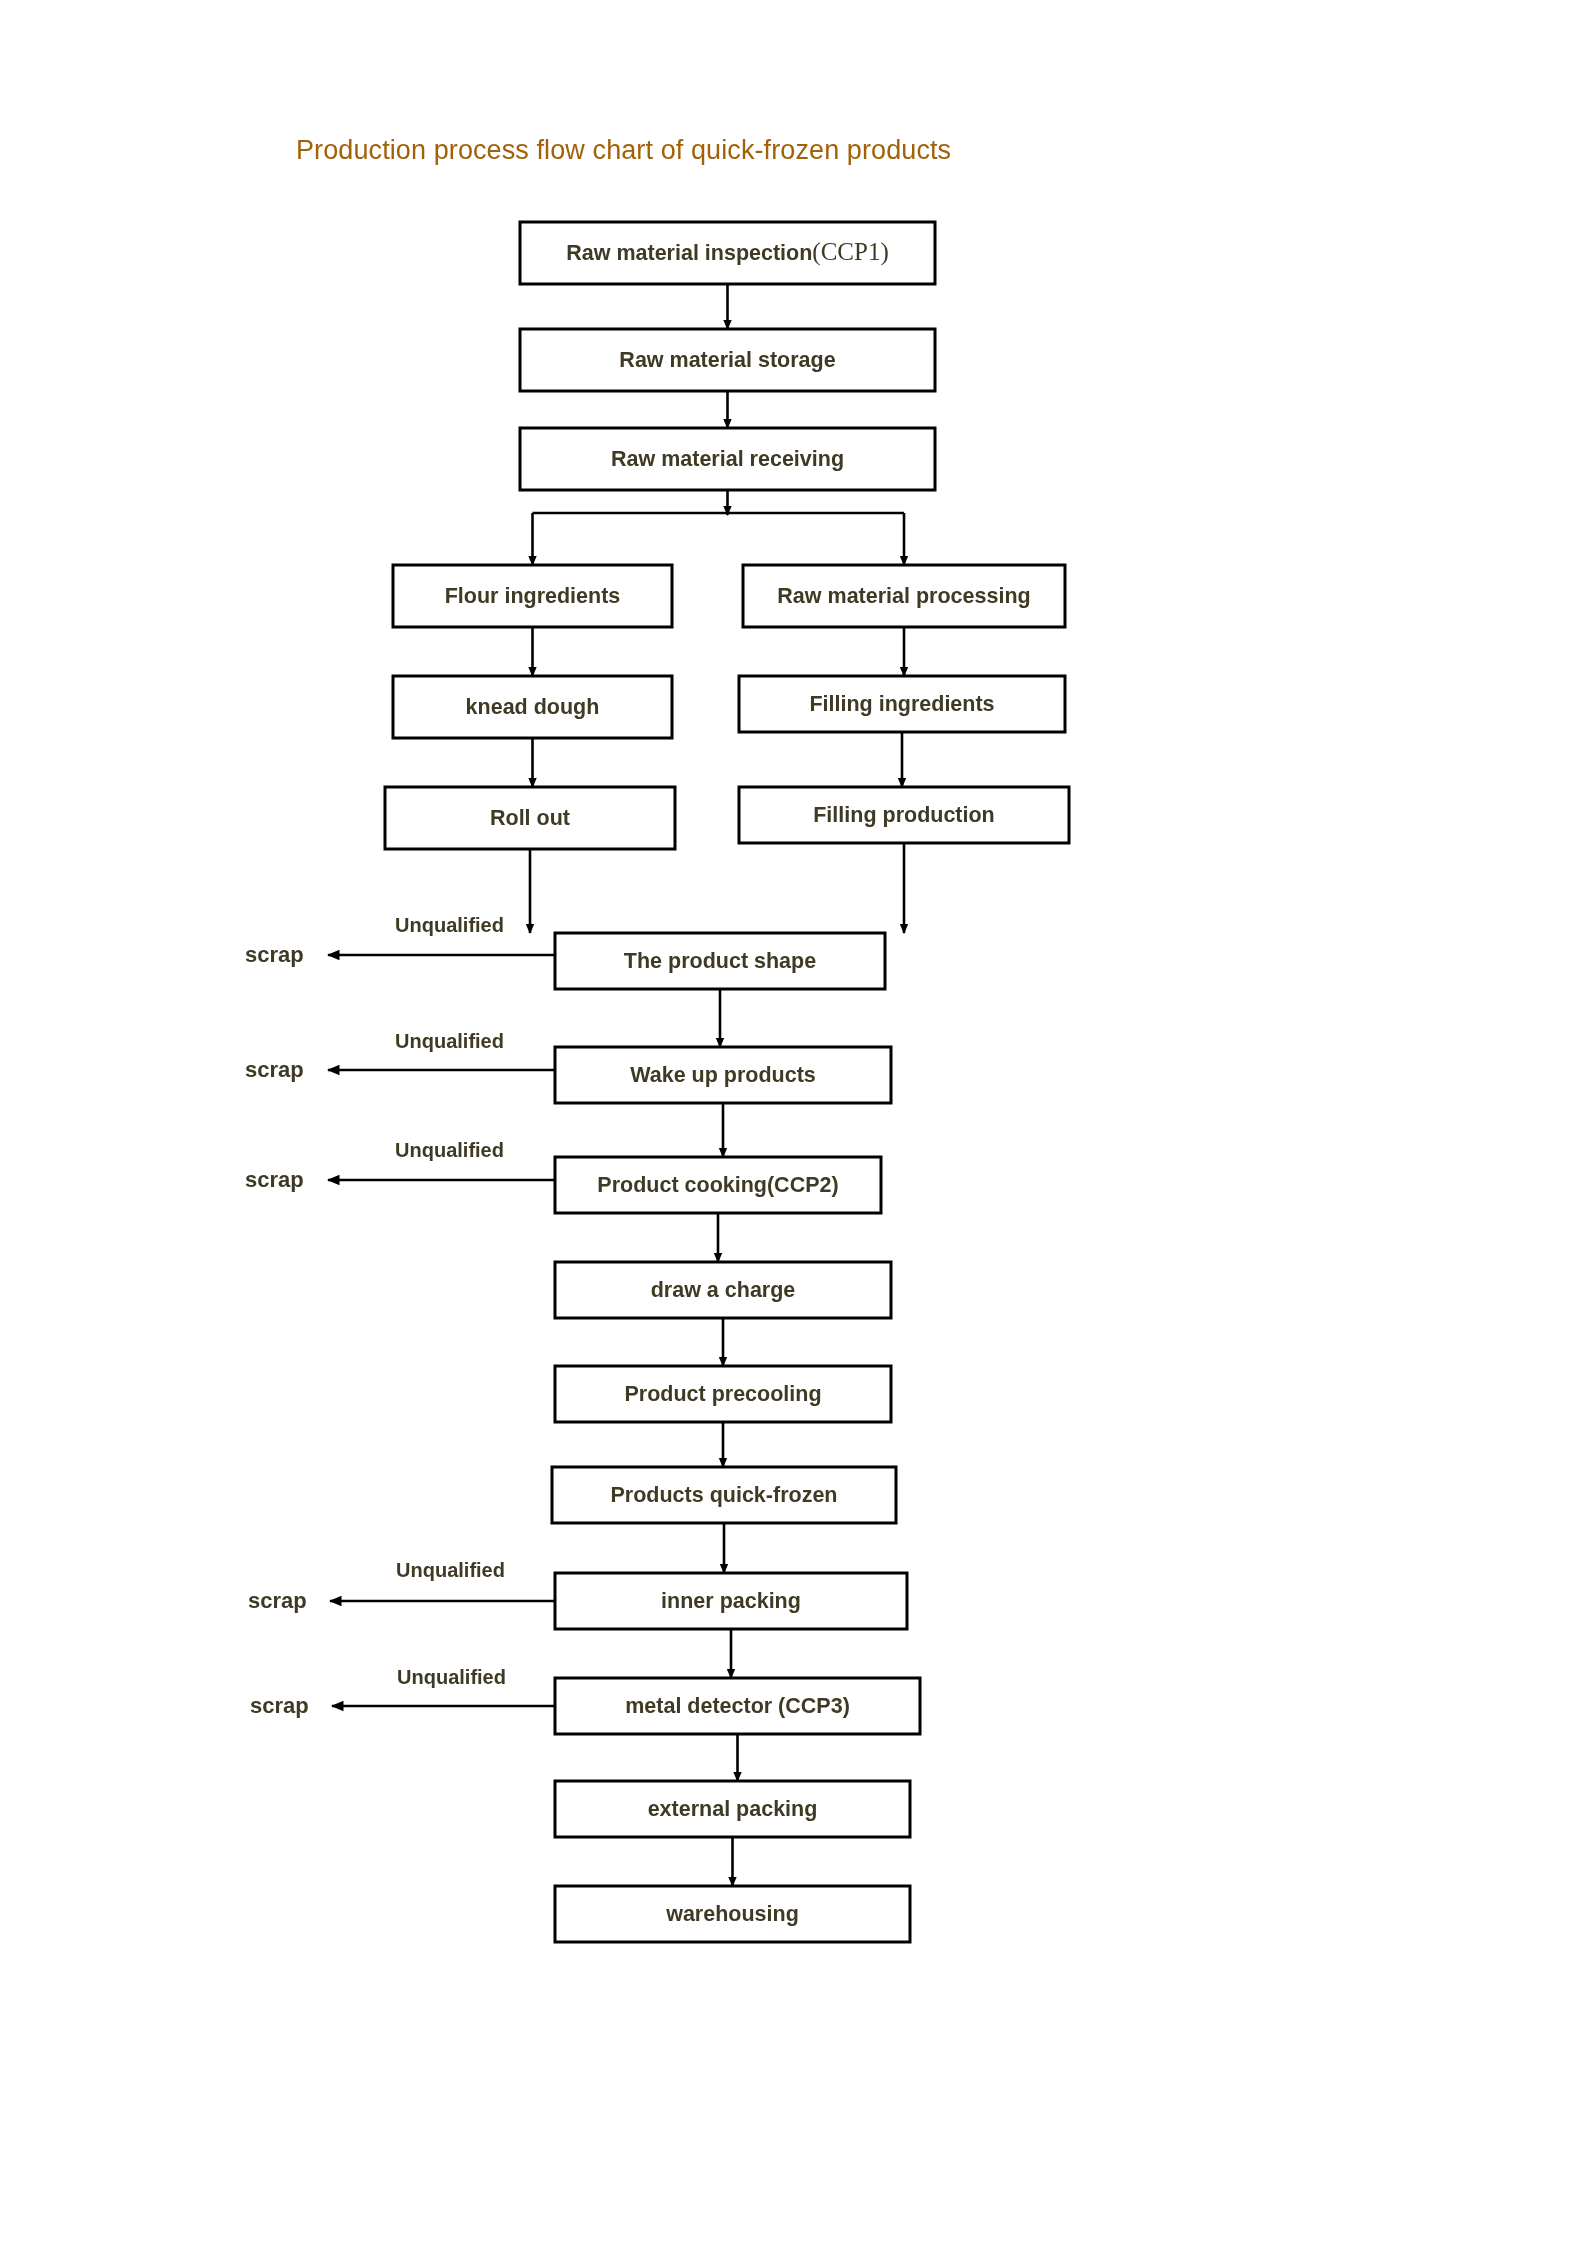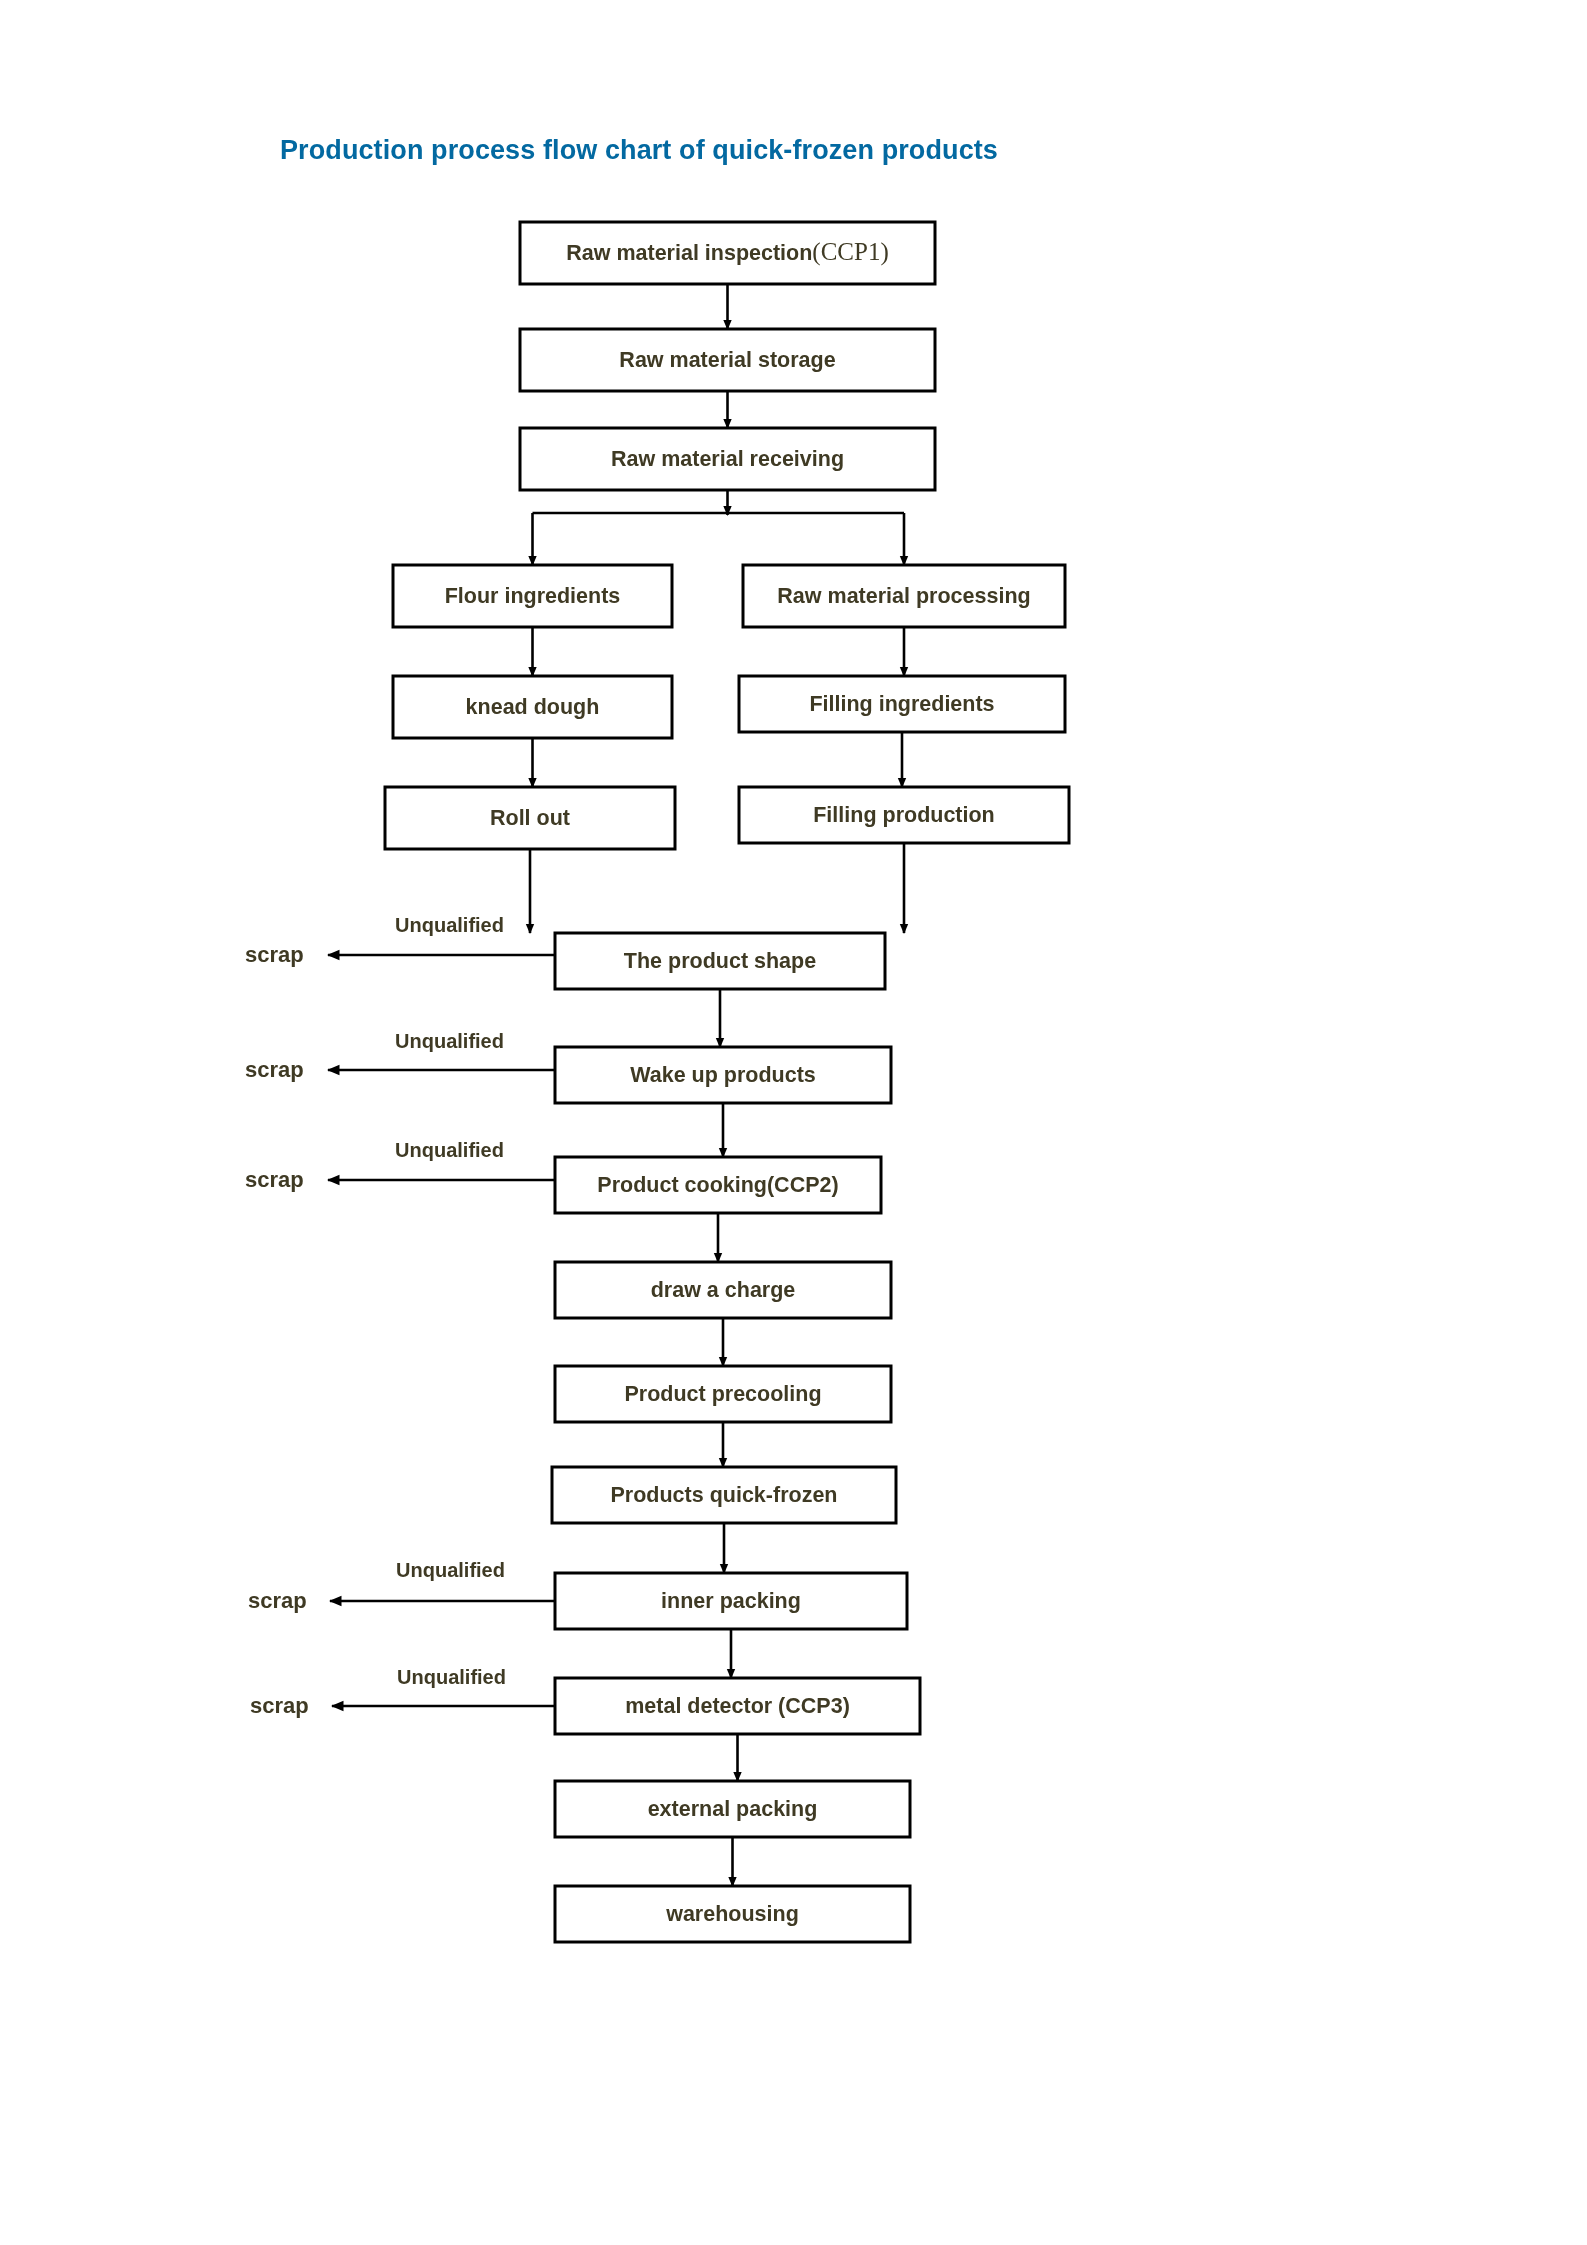--- a/index.html
+++ b/index.html
@@ -15,26 +15,26 @@
     overflow: hidden;
   }
   #chart-root {
     position: absolute;
     inset: 0;
     width: 1587px;
     height: 2245px;
   }
   .page-title {
     position: absolute;
-    left: 280px;
+    left: 296px;
     top: 135px;
     font-family: "Liberation Sans", sans-serif;
     font-size: 27px;
-    font-weight: bold;
-    color: #0369a1;
+    font-weight: normal;
+    color: #a16207;
     letter-spacing: 0.1px;
     white-space: nowrap;
   }
   svg.flow {
     position: absolute;
     left: 0;
     top: 0;
     width: 1587px;
     height: 2245px;
   }

